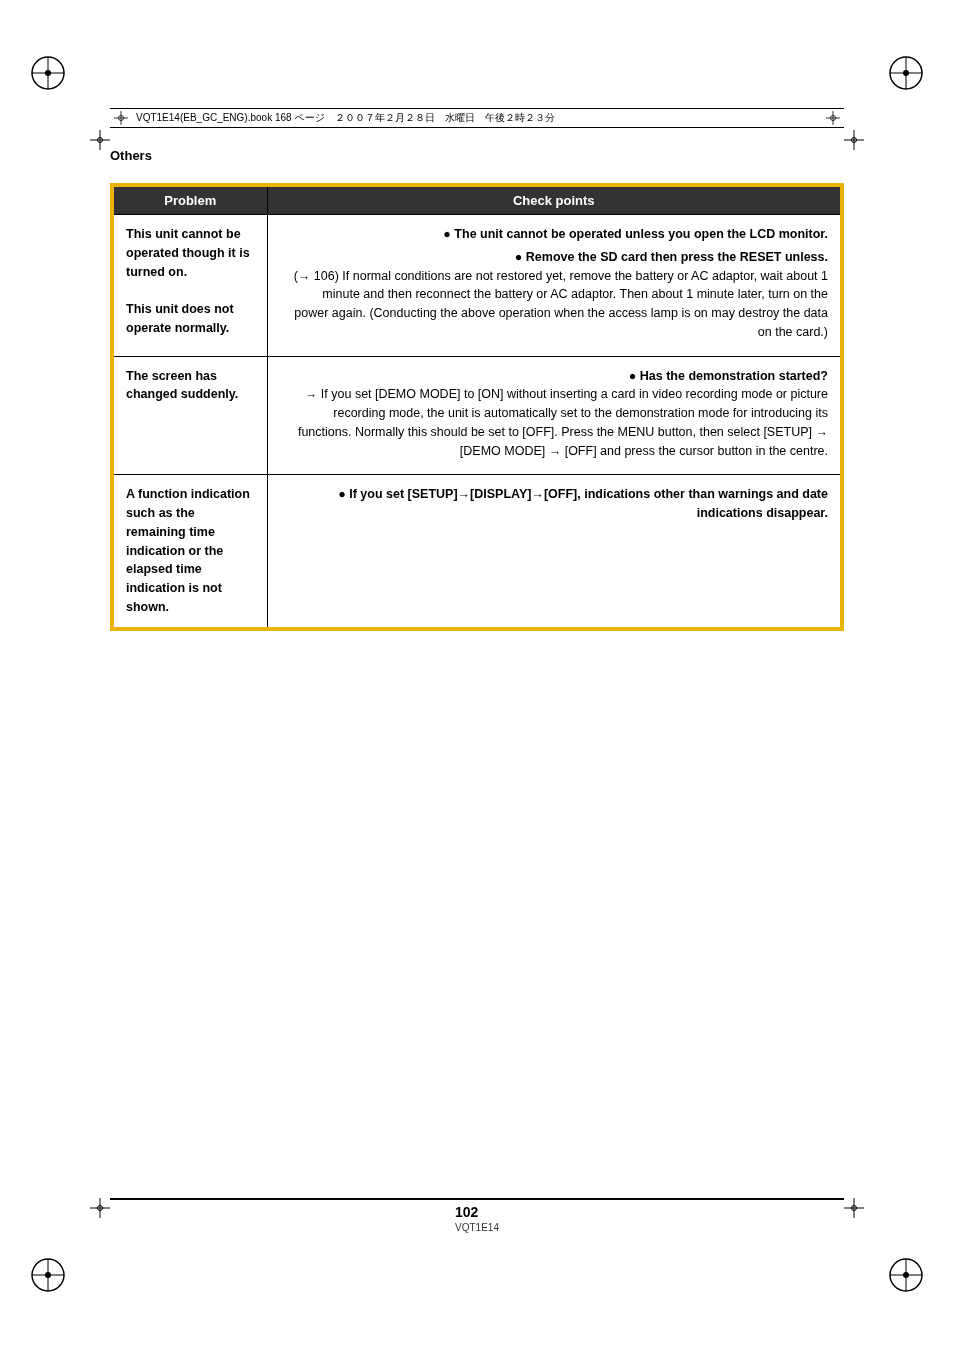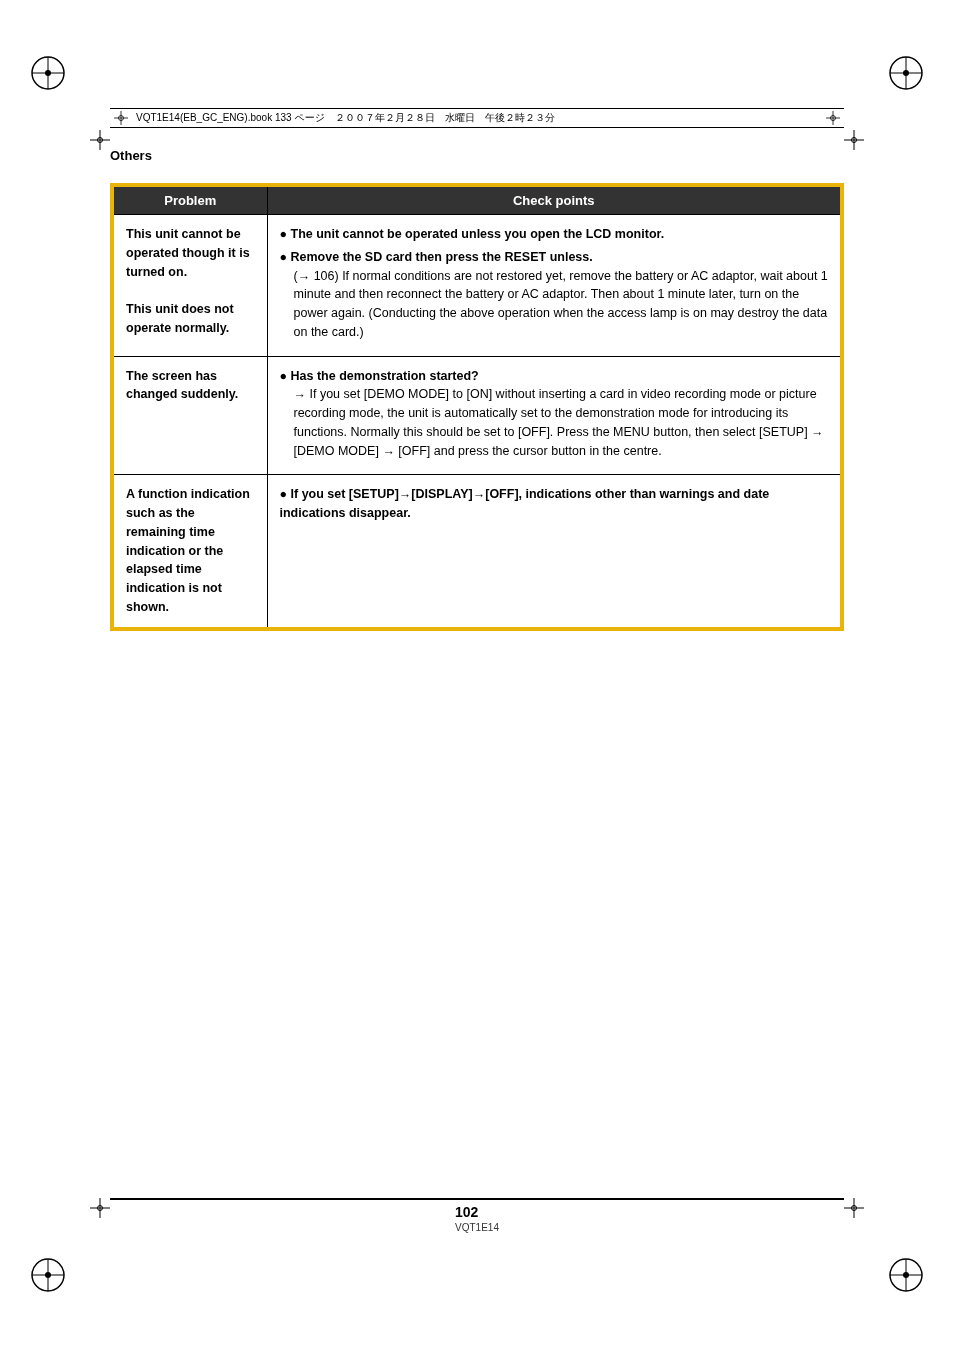--- a/index.html
+++ b/index.html
@@ -107,20 +107,21 @@
 
     td.problem-col {
       width: 155px;
       font-weight: bold;
       font-size: 12.5px;
       line-height: 1.5;
     }
 
     td.check-col {
       font-weight: normal;
+      text-align: right;
     }
 
     .bullet-item {
       margin-bottom: 4px;
       padding-left: 0;
     }
 
     .bullet-item::before {
       content: "● ";
       font-weight: bold;
@@ -230,21 +231,21 @@
     </svg>
   </div>
 
   <div class="header-bar">
 
     <svg width="14" height="14" viewBox="0 0 14 14">
       <line x1="7" y1="0" x2="7" y2="14" stroke="#000" stroke-width="0.8"></line>
       <line x1="0" y1="7" x2="14" y2="7" stroke="#000" stroke-width="0.8"></line>
       <circle cx="7" cy="7" r="2.5" fill="none" stroke="#000" stroke-width="0.8"></circle>
     </svg>
-    <span>VQT1E14(EB_GC_ENG).book  133 ページ　２００７年２月２８日　水曜日　午後２時２３分</span>
+    <span>VQT1E14(EB_GC_ENG).book  168 ページ　２００７年２月２８日　水曜日　午後２時２３分</span>
     <svg width="14" height="14" viewBox="0 0 14 14" style="margin-left:auto">
       <line x1="7" y1="0" x2="7" y2="14" stroke="#000" stroke-width="0.8"></line>
       <line x1="0" y1="7" x2="14" y2="7" stroke="#000" stroke-width="0.8"></line>
       <circle cx="7" cy="7" r="2.5" fill="none" stroke="#000" stroke-width="0.8"></circle>
     </svg>
   </div>
 
   <div class="content">
 
     <div class="section-title">Others</div>

